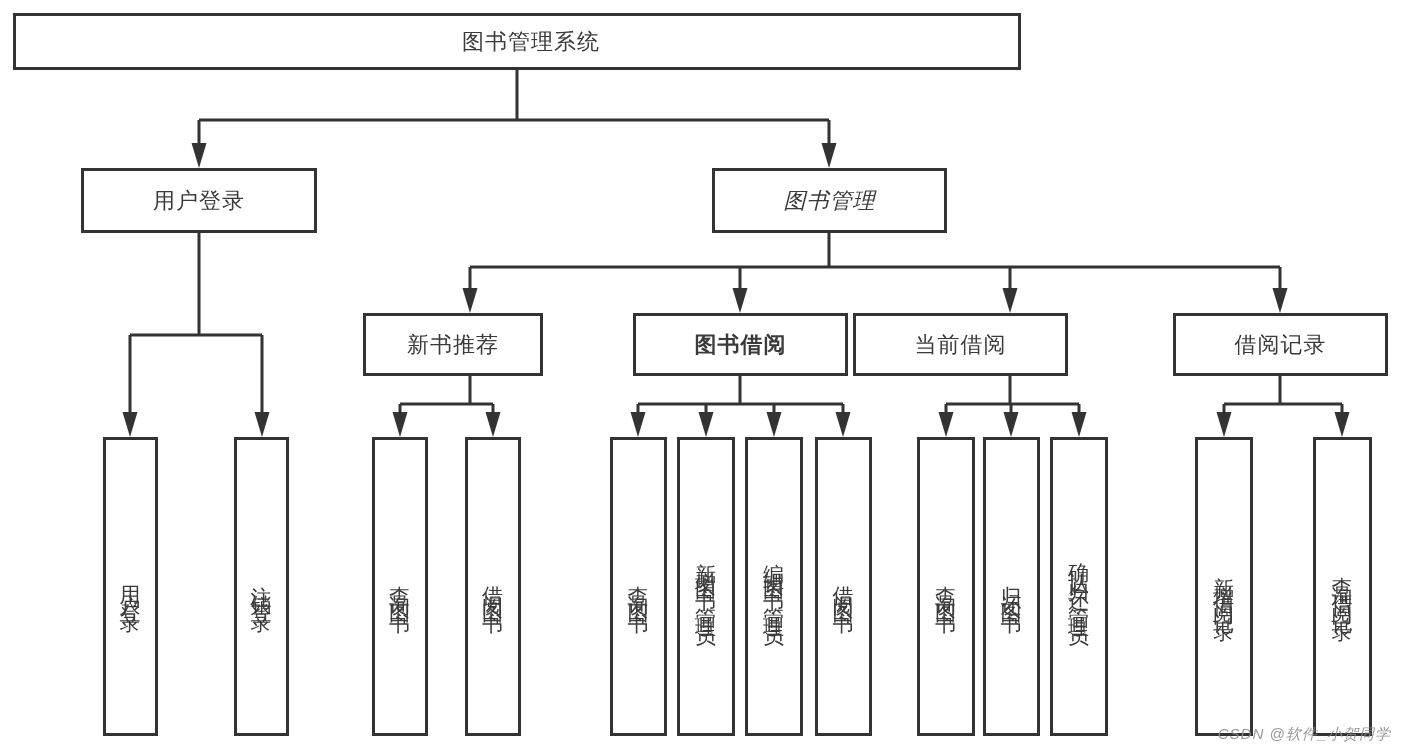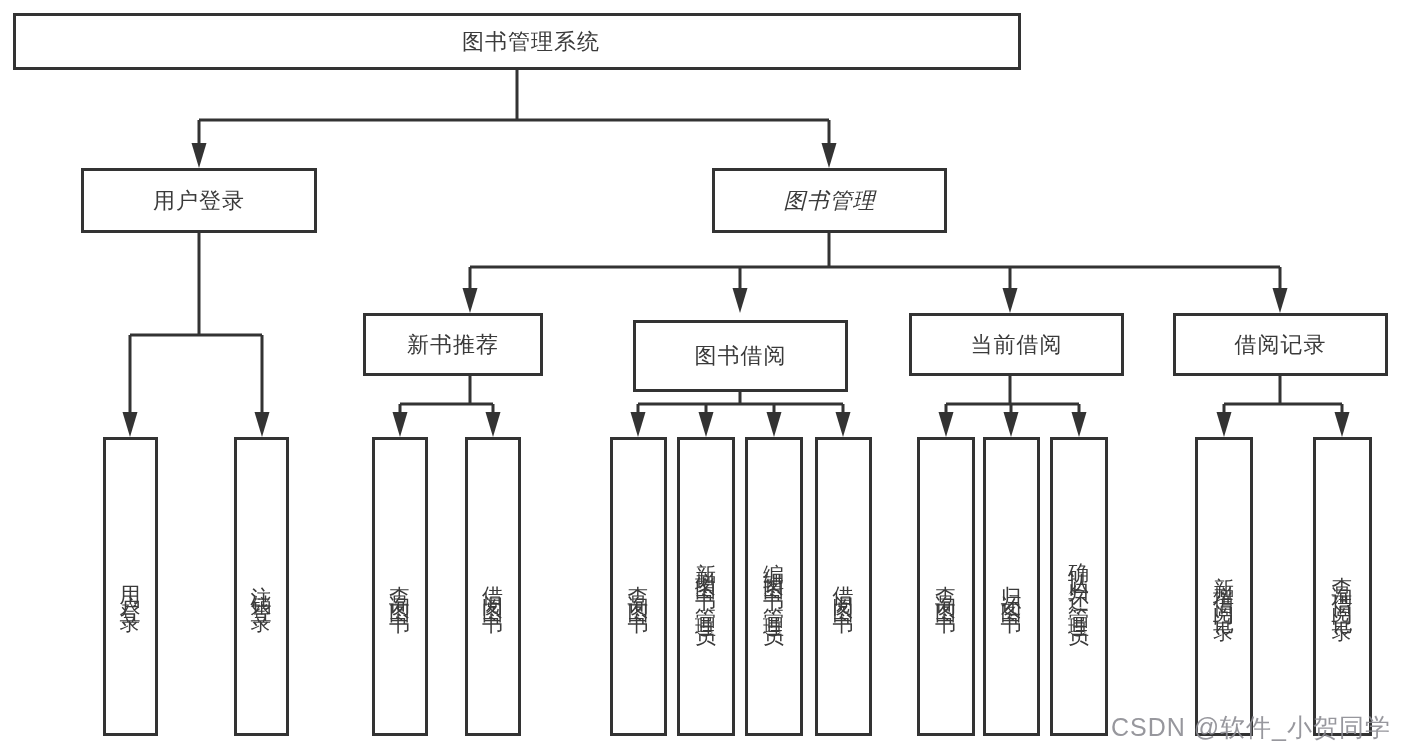--- a/index.html
+++ b/index.html
@@ -44,25 +44,26 @@
     fill:none;
   }
   #connectors polygon{
     fill:#333333;
     stroke:none;
   }
   .watermark{
     position:absolute;
     right:14px;
     bottom:3px;
-    font-size:25px;
+    font-size:15px;
     color:rgba(140,140,146,0.9);
     letter-spacing:1px;
     z-index:3;
     white-space:nowrap;
+    font-style:italic;
   }
 </style>
 </head>
 <body>
 
 <div id="canvas">
 
   <svg id="connectors" width="1405" height="747" viewBox="0 0 1405 747">
     <g>
 
@@ -102,22 +103,22 @@
       <polygon points="1334.5,412 1349.5,412 1342,437"></polygon>
     </g>
   </svg>
 
   <div class="box" style="left:13px;top:13px;width:1008px;height:57px;padding-left:28px;">图书管理系统</div>
 
   <div class="box" style="left:81px;top:168px;width:236px;height:65px;">用户登录</div>
   <div class="box" style="left:712px;top:168px;width:235px;height:65px;font-style:italic;">图书管理</div>
 
   <div class="box" style="left:363px;top:313px;width:180px;height:63px;">新书推荐</div>
-  <div class="box" style="left:633px;top:320px;width:215px;height:72px;">图书借阅</div>
-  <div class="box" style="left:909px;top:313px;width:215px;height:63px;">当前借阅</div>
+  <div class="box" style="left:633px;top:313px;width:215px;height:63px;font-weight:bold;">图书借阅</div>
+  <div class="box" style="left:853px;top:313px;width:215px;height:63px;">当前借阅</div>
   <div class="box" style="left:1173px;top:313px;width:215px;height:63px;">借阅记录</div>
 
   <div class="box leaf" style="left:103px;top:437px;width:55px;height:299px;">
     <span>用户登录</span>
   </div>
   <div class="box leaf" style="left:234px;top:437px;width:55px;height:299px;">
     <span>注销登录</span>
   </div>
 
   <div class="box leaf" style="left:372px;top:437px;width:56px;height:299px;">

